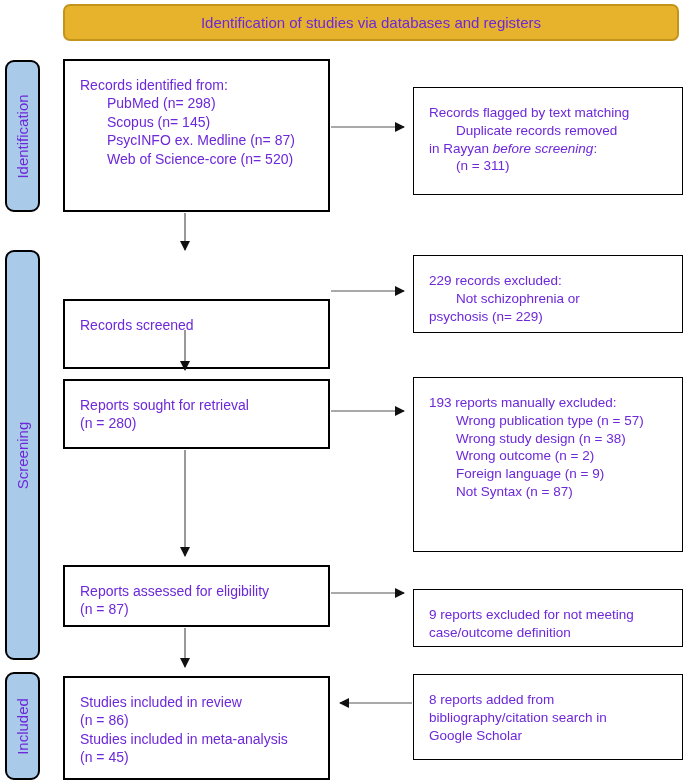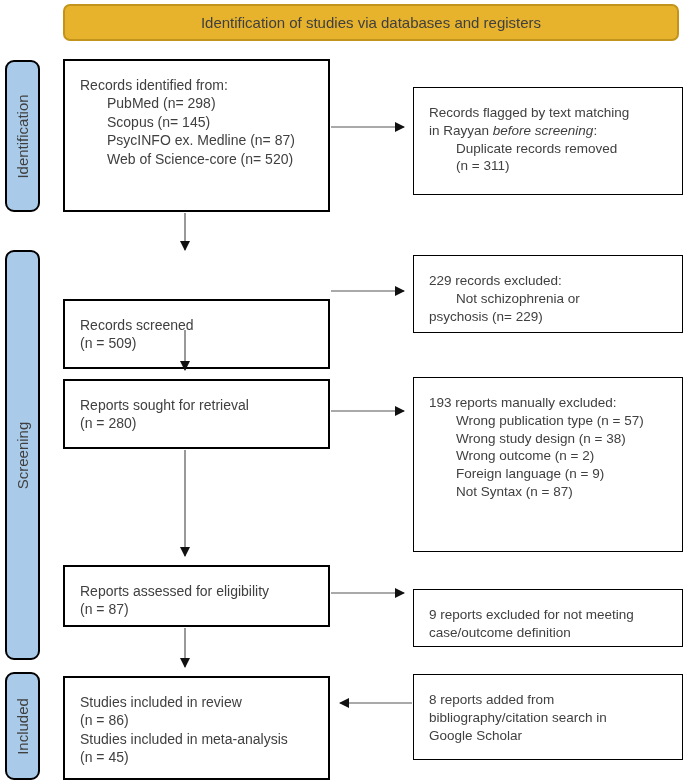--- a/index.html
+++ b/index.html
@@ -1,21 +1,21 @@
 <!DOCTYPE html>
 <html style="--header-fill: #E7B32C; --header-border: #C3941C; --stage-fill: #A9CBE9;"><head>
 <meta charset="utf-8">
 <style>
   html,body { margin:0; padding:0; background:#ffffff; }
   #canvas {
     position:relative;
     width:685px; height:784px;
     background:#ffffff;
     font-family:"Liberation Sans", sans-serif;
-    color:#404040;
+    color:#6d28d9;
     overflow:hidden;
   }
   
   .banner {
     position:absolute; left:63px; top:4px; width:616px; height:37px;
     background:var(--header-fill,#E7B32C);
     border:2px solid var(--header-border,#C3941C);
     border-radius:7px;
     box-sizing:border-box;
     display:flex; align-items:center; justify-content:center;
@@ -84,21 +84,20 @@
   <div class="box b1">
     <div class="line">Records identified from:</div>
     <div class="line indent">PubMed (n= 298)</div>
     <div class="line indent">Scopus (n= 145)</div>
     <div class="line indent">PsycINFO ex. Medline (n= 87)</div>
     <div class="line indent">Web of Science-core (n= 520)</div>
   </div>
 
   <div class="box b2">
     <div class="line">Records screened</div>
-    <div class="line">(n = 509)</div>
   </div>
 
   <div class="box b3">
     <div class="line">Reports sought for retrieval</div>
     <div class="line">(n = 280)</div>
   </div>
 
   <div class="box b4">
     <div class="line">Reports assessed for eligibility</div>
     <div class="line">(n = 87)</div>
@@ -106,22 +105,22 @@
 
   <div class="box b5">
     <div class="line">Studies included in review</div>
     <div class="line">(n = 86)</div>
     <div class="line">Studies included in meta-analysis</div>
     <div class="line">(n = 45)</div>
   </div>
 
   <div class="box right r1">
     <div class="line">Records flagged by text matching</div>
+    <div class="line indent">Duplicate records removed</div>
     <div class="line"><span>in Rayyan</span> <span class="it">before screening</span><span>:</span></div>
-    <div class="line indent">Duplicate records removed</div>
     <div class="line indent">(n = 311)</div>
   </div>
 
   <div class="box right r2">
     <div class="line">229 records excluded:</div>
     <div class="line indent">Not schizophrenia or</div>
     <div class="line">psychosis (n= 229)</div>
   </div>
 
   <div class="box right r3">

